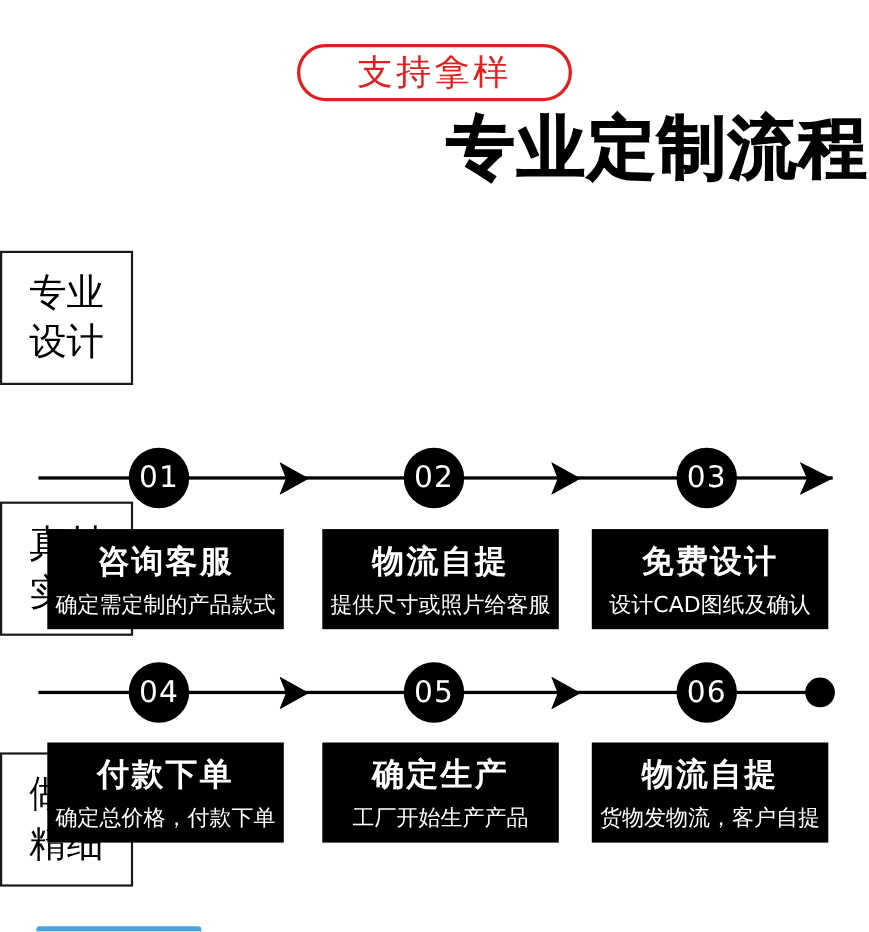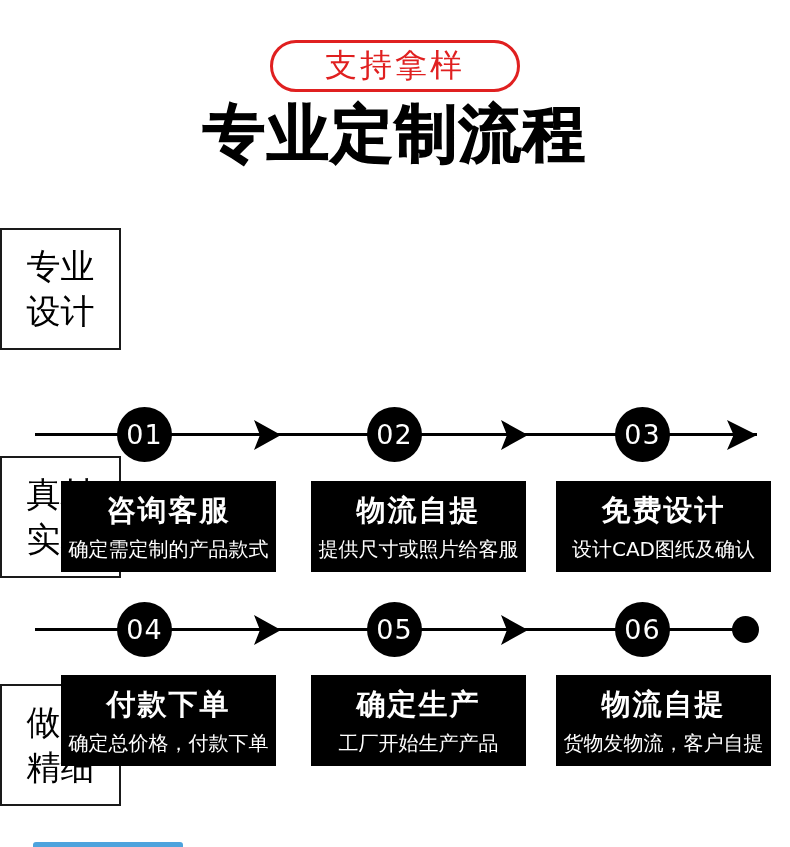--- a/index.html
+++ b/index.html
@@ -21,21 +21,21 @@
     position:absolute;top:40px;left:50%;transform:translateX(-50%);
     width:244px;height:46px;
     border:3px solid var(--red);
     border-radius:28px;
     display:flex;align-items:center;justify-content:center;
     font-size:32px;color:var(--red);font-weight:500;letter-spacing:3px;
   }
   
   .main-title{
     position:absolute;top:92px;left:0;width:100%;
-    text-align:center;
+    text-align:right;
     font-size:62px;font-weight:900;letter-spacing:2px;
     -webkit-text-stroke:1.3px #000;
     color:#000;
   }
   
   .features{
     position:absolute;top:228px;left:0;width:100%;
     display:flex;justify-content:flex-start;gap:106px;flex-direction:column;
   }
   .feature-box{
@@ -58,21 +58,21 @@
   }
   .c1{left:117px}.c2{left:367px}.c3{left:615px}
   .arrowhead{
     position:absolute;top:13px;width:27px;height:30px;background:#000;
     clip-path:polygon(0 0,100% 50%,0 100%,22% 50%);
   }
   .a1{left:254px}.a2{left:501px}
   .a-end{left:727px;width:30px;}
   .end-dot{position:absolute;left:732px;top:14px;width:27px;height:27px;border-radius:50%;background:#000;}
   
-  .steps-row{position:absolute;left:18px;width:760px;height:91px;}
+  .steps-row{position:absolute;left:0;width:760px;height:91px;}
   .steps-row.row1{top:481px;}
   .steps-row.row2{top:675px;padding-left:24px;}
   .step-box{
     position:absolute;top:0;width:215px;height:91px;
     background:#000;color:#fff;
     display:flex;flex-direction:column;align-items:center;justify-content:center;gap:5px;
   }
   .b1{left:43px}.b2{left:293px}.b3{left:538px}
   .step-title{font-size:29px;font-weight:bold;letter-spacing:2px;white-space:nowrap;}
   .step-desc{font-size:20px;white-space:nowrap;}

